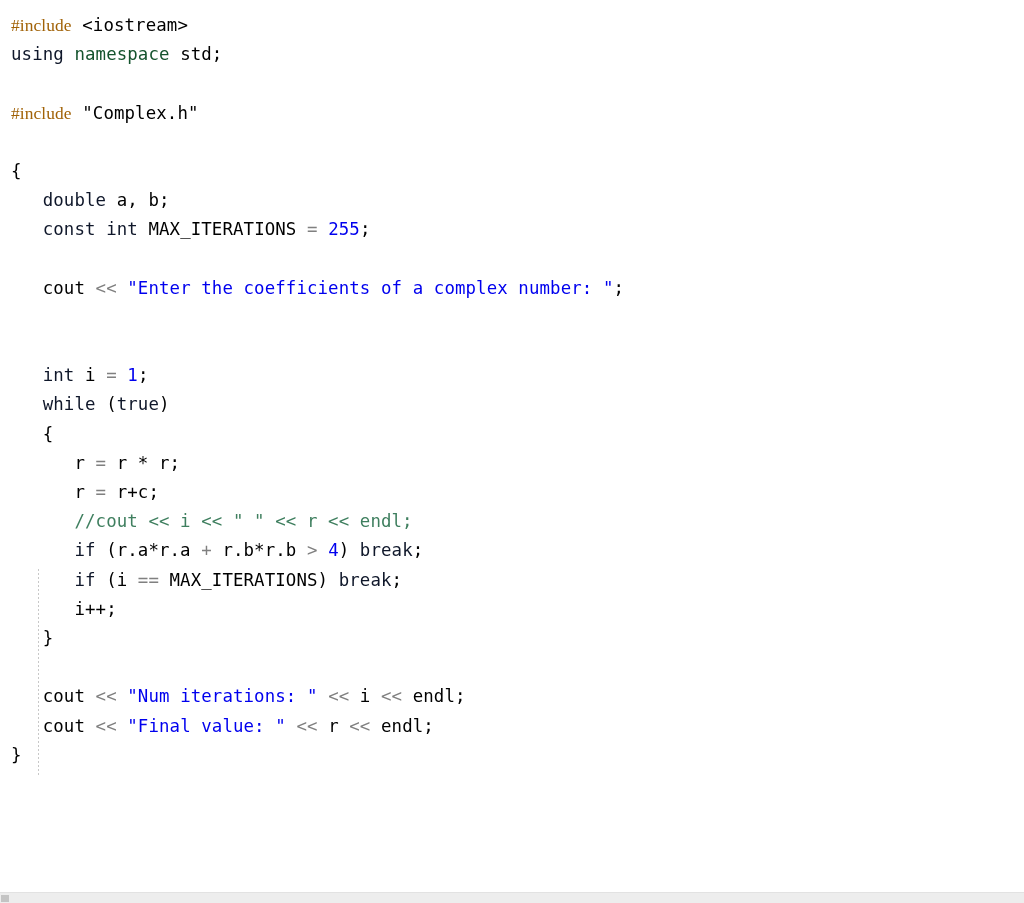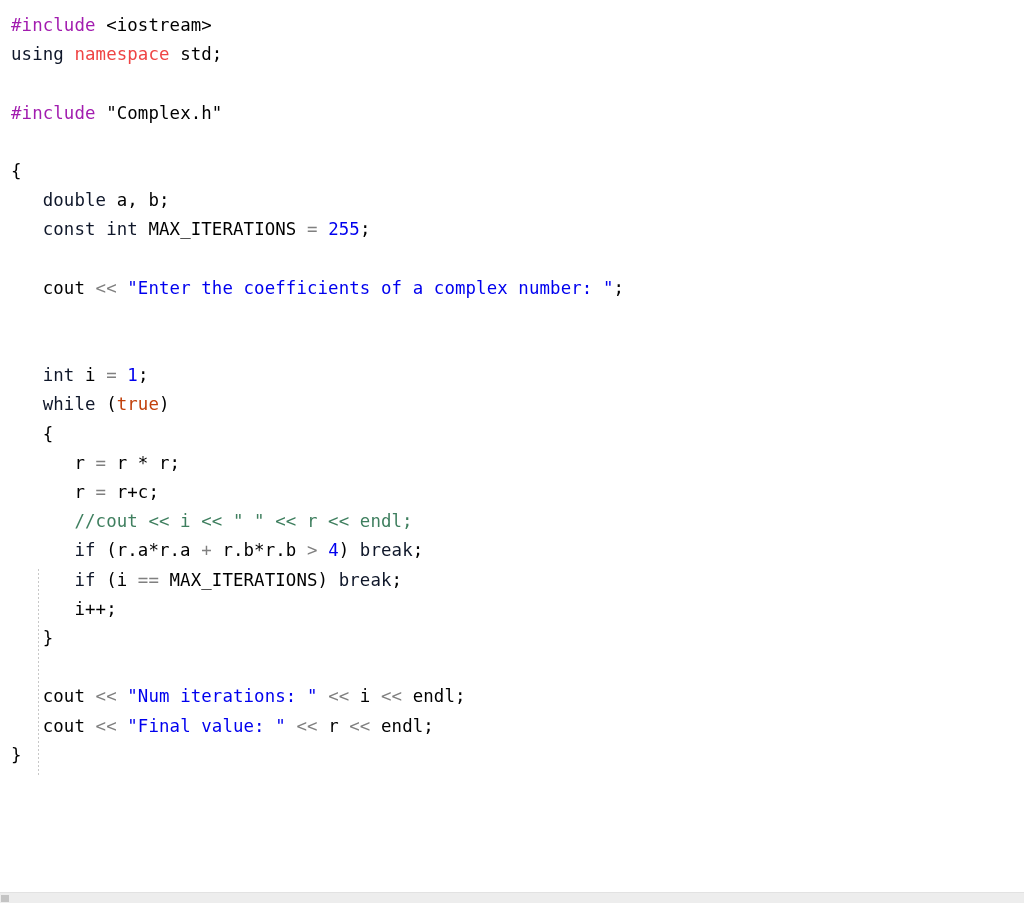--- a/index.html
+++ b/index.html
@@ -33,25 +33,25 @@
     font-size: 17.4px;
     letter-spacing: 0.1px;
     white-space: pre;
     color: #000000;
   }
   
   .tok-kw      { color: #0f172a; }
   .tok-str     { color: #0000ee; }
   .tok-num     { color: #0000ee; }
   .tok-op      { color: #808080; }
-  .tok-gray    { color: #ef4444; margin-top: 8px; }
+  .tok-gray    { color: #14532d; margin-top: 8px; }
   .tok-cmt     { color: #3f7f5f; }
-  .tok-bool    { color: #c2410c; }
+  .tok-bool    { color: #0f172a; }
   .tok-plain   { color: #000000; }
-  .tok-pre     { color: #a21caf; }
+  .tok-pre     { color: #a16207; font-family: Liberation Serif, serif; }
 
   
   #indent-guide {
     position: absolute;
     left: 38px;
     top: 569px;
     width: 1px;
     height: 206px;
     background-image: linear-gradient(
       to bottom,

